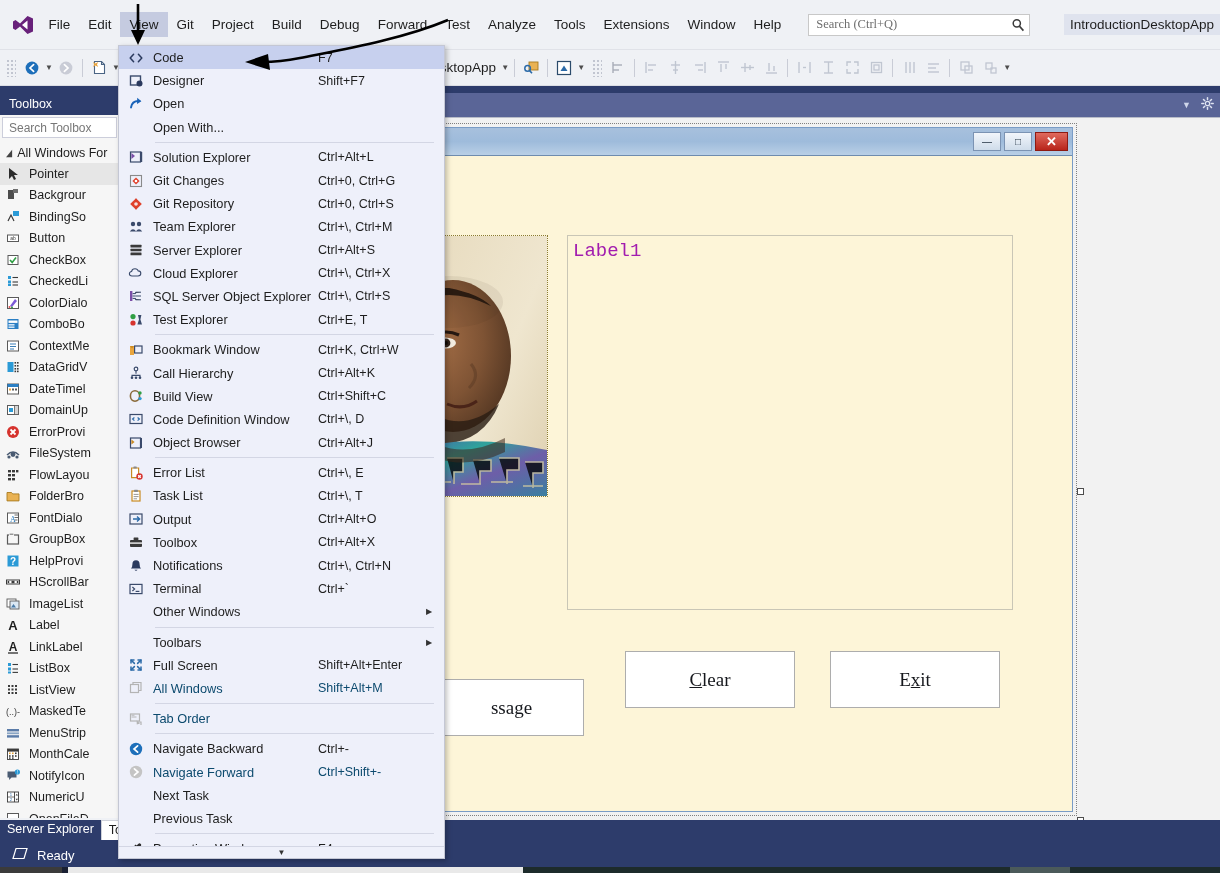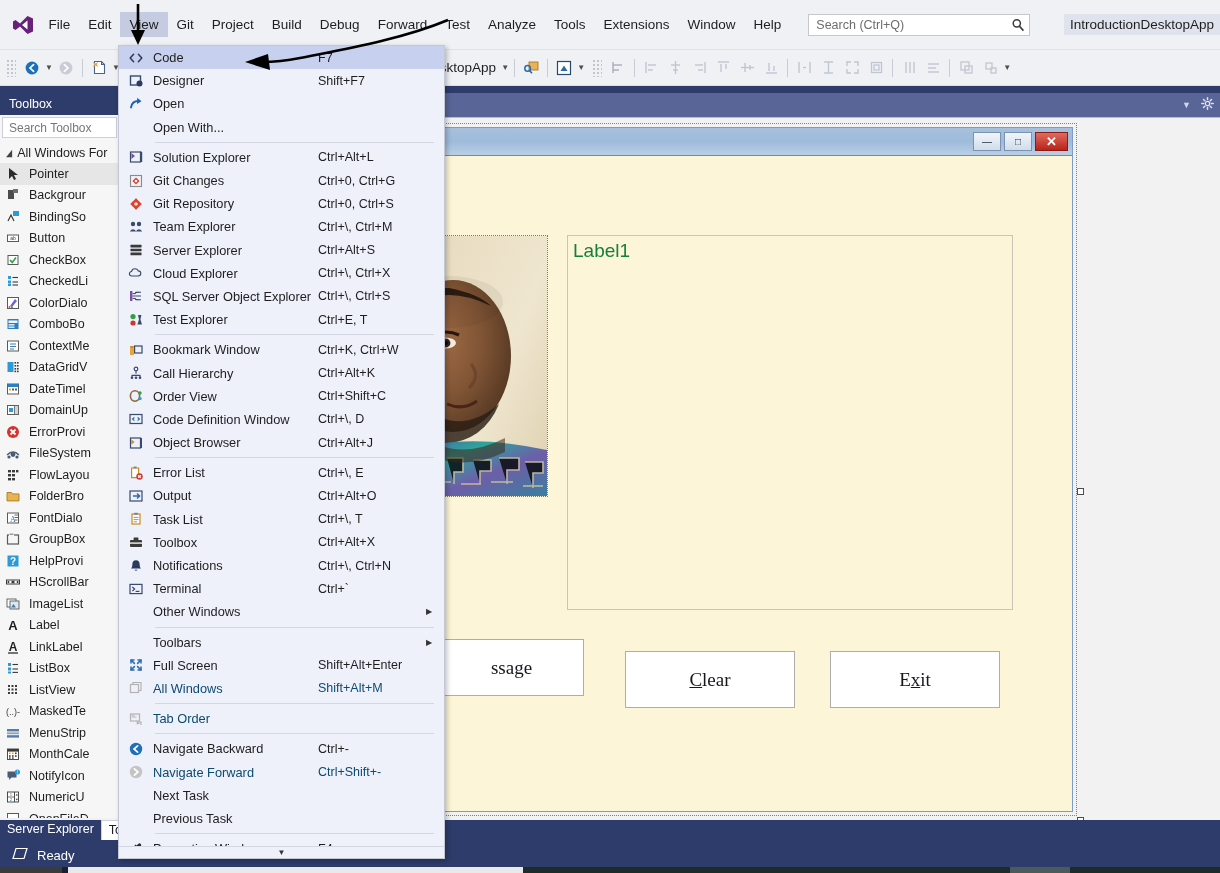--- a/index.html
+++ b/index.html
@@ -27,21 +27,21 @@
     padding:5px 9px; font-size:13.5px; color:#1e1e1e; cursor:default;
     white-space:nowrap;
   }
   .menu-item.active { background:#c5cbe0; }
   .search-box {
     margin-left:18px; width:225px; height:22px; background:#fff;
     border:1px solid #c8c8c8; display:flex; align-items:center;
     padding:0 4px 0 7px; font-size:12.5px; color:#6d6d6d;
     position:relative;
   }
-  .search-box .ph { flex:1; }
+  .search-box .ph { flex:1;font-family:Liberation Serif, serif; }
   .search-ico { width:14px; height:14px; }
   .proj-name {
     margin-left:34px; font-size:13.5px; color:#1e1e1e;
     background:#dfe3ee; padding:3px 6px;
   }
 
   
   .toolbar {
     position:absolute; left:0; top:50px; width:1220px; height:36px;
     background:#eff1f5; display:flex; align-items:center;
@@ -142,31 +142,31 @@
     position:absolute; left:21px; top:79px; width:108px; height:260px;
     outline:1px dotted #8a7b33;
     overflow:hidden;
     background:#e6d7bd;
   }
   .photo { position:absolute; inset:0; }
 
   .wf-label {
     position:absolute; left:149px; top:78px; width:446px; height:375px;
     background:#fdf5d8; border:1px solid #c9c6b6;
-    font-family:Liberation Sans, sans-serif; font-size:19px; color:#15803d;
+    font-family:Liberation Mono, monospace; font-size:19px; color:#a21caf;
     padding:4px 0 0 5px;
   }
   .wf-button {
     position:absolute; height:57px; background:#fff;
     border:1px solid #adadad;
     display:flex; align-items:center; justify-content:center;
     font-family:"Liberation Serif", serif; font-size:19px; color:#16181d;
   }
   .wf-button u { text-decoration:underline; }
-  #btn-message { left:21px; top:482px; width:145px; }
+  #btn-message { left:21px; top:522px; width:145px; }
   #btn-clear   { left:207px; top:494px; width:170px; }
   #btn-exit    { left:412px; top:494px; width:170px; }
 
   
   .handle { position:absolute; width:7px; height:7px; background:#fff; border:1px solid #4d4d4d; }
 
   .grab-dots { position:absolute; width:44px; height:4px;
     background-image:radial-gradient(#8a8a8a 40%, transparent 41%);
     background-size:4px 4px; }
 
@@ -1131,21 +1131,21 @@
         <span class="dd-arrow"></span>
       </div>
       <div class="dd-row">
         <span class="dd-ico">
           <svg width="16" height="16" viewBox="0 0 16 16">
             <ellipse cx="7" cy="8" rx="4.6" ry="5.2" fill="none" stroke="#8a6a3a" stroke-width="1.6"></ellipse>
             <circle cx="12" cy="5" r="1.7" fill="#2f9e44"></circle>
             <circle cx="12" cy="10.6" r="1.7" fill="#2b9ad6"></circle>
           </svg>
         </span>
-        <span class="dd-label">Order View</span>
+        <span class="dd-label">Build View</span>
         <span class="dd-key">Ctrl+Shift+C</span>
         <span class="dd-arrow"></span>
       </div>
       <div class="dd-row">
         <span class="dd-ico">
           <svg width="16" height="16" viewBox="0 0 16 16">
             <rect x="2" y="3.5" width="12" height="9" fill="none" stroke="#3a4a6b" stroke-width="1.2"></rect>
             <path d="M6.4 6.5 L4.6 8 L6.4 9.6 M9.6 6.5 L11.4 8 L9.6 9.6" stroke="#2b6aa8" stroke-width="1.2" fill="none"></path>
           </svg>
         </span>
@@ -1175,38 +1175,38 @@
             <path d="M10.2 10.2 L12.8 12.8 M12.8 10.2 L10.2 12.8" stroke="#fff" stroke-width="1.3"></path>
           </svg>
         </span>
         <span class="dd-label">Error List</span>
         <span class="dd-key">Ctrl+\, E</span>
         <span class="dd-arrow"></span>
       </div>
       <div class="dd-row">
         <span class="dd-ico">
           <svg width="16" height="16" viewBox="0 0 16 16">
-            <rect x="2" y="3" width="12" height="10" fill="none" stroke="#3a4a6b" stroke-width="1.2"></rect>
-            <path d="M5 8 h6 M9 5.6 L11.6 8 L9 10.4" stroke="#2b6aa8" stroke-width="1.4" fill="none"></path>
-          </svg>
-        </span>
-        <span class="dd-label">Output</span>
-        <span class="dd-key">Ctrl+Alt+O</span>
-        <span class="dd-arrow"></span>
-      </div>
-      <div class="dd-row">
-        <span class="dd-ico">
-          <svg width="16" height="16" viewBox="0 0 16 16">
             <rect x="4" y="3" width="8" height="10" fill="#fff" stroke="#c98a22" stroke-width="1.2"></rect>
             <rect x="6" y="1.7" width="4" height="2.2" rx=".6" fill="#8a8a8a"></rect>
             <path d="M5.6 6.4 h5 M5.6 8.6 h5 M5.6 10.8 h3.4" stroke="#8a8a8a" stroke-width=".9"></path>
           </svg>
         </span>
         <span class="dd-label">Task List</span>
         <span class="dd-key">Ctrl+\, T</span>
+        <span class="dd-arrow"></span>
+      </div>
+      <div class="dd-row">
+        <span class="dd-ico">
+          <svg width="16" height="16" viewBox="0 0 16 16">
+            <rect x="2" y="3" width="12" height="10" fill="none" stroke="#3a4a6b" stroke-width="1.2"></rect>
+            <path d="M5 8 h6 M9 5.6 L11.6 8 L9 10.4" stroke="#2b6aa8" stroke-width="1.4" fill="none"></path>
+          </svg>
+        </span>
+        <span class="dd-label">Output</span>
+        <span class="dd-key">Ctrl+Alt+O</span>
         <span class="dd-arrow"></span>
       </div>
       <div class="dd-row">
         <span class="dd-ico">
           <svg width="16" height="16" viewBox="0 0 16 16">
             <rect x="2" y="6" width="12" height="7" rx="1" fill="#3a3a3a"></rect>
             <rect x="5.6" y="3.4" width="4.8" height="2.6" rx=".6" fill="#3a3a3a"></rect>
             <rect x="2" y="8.4" width="12" height="1.4" fill="#f0f0f0"></rect>
           </svg>
         </span>

